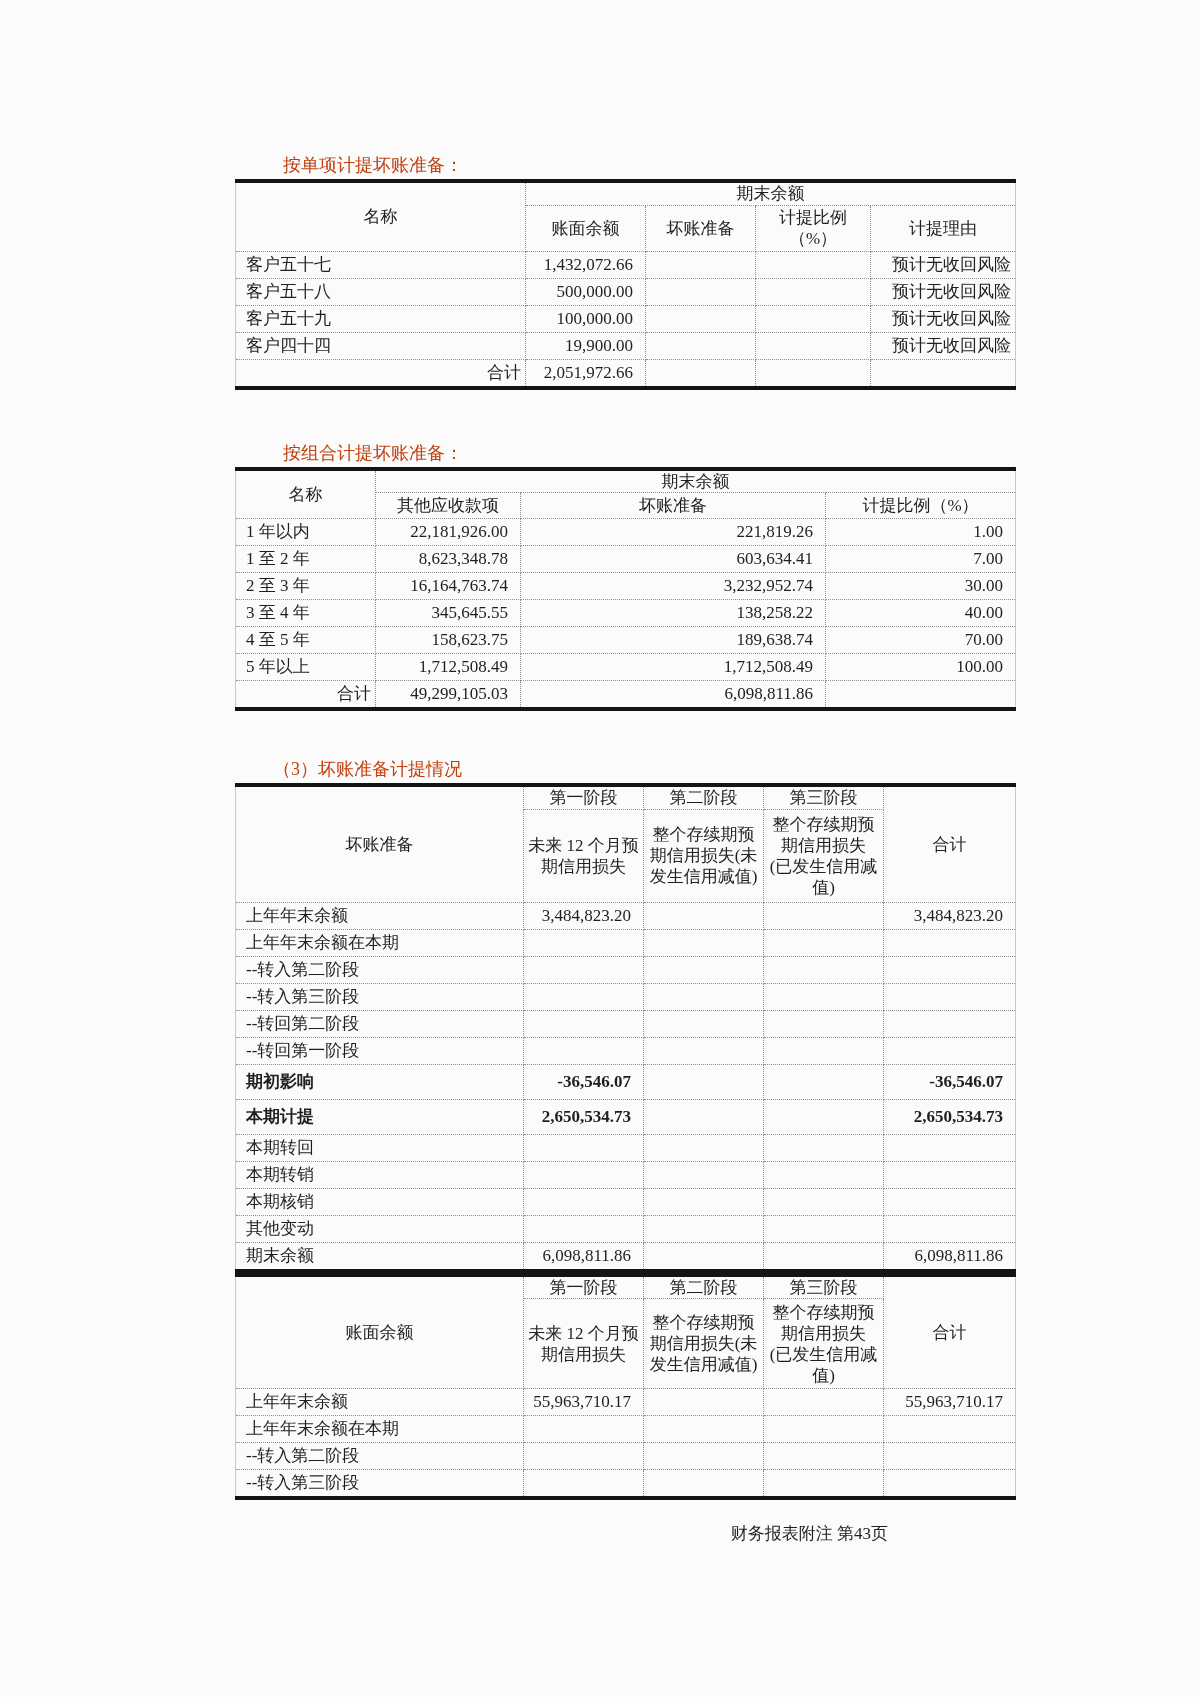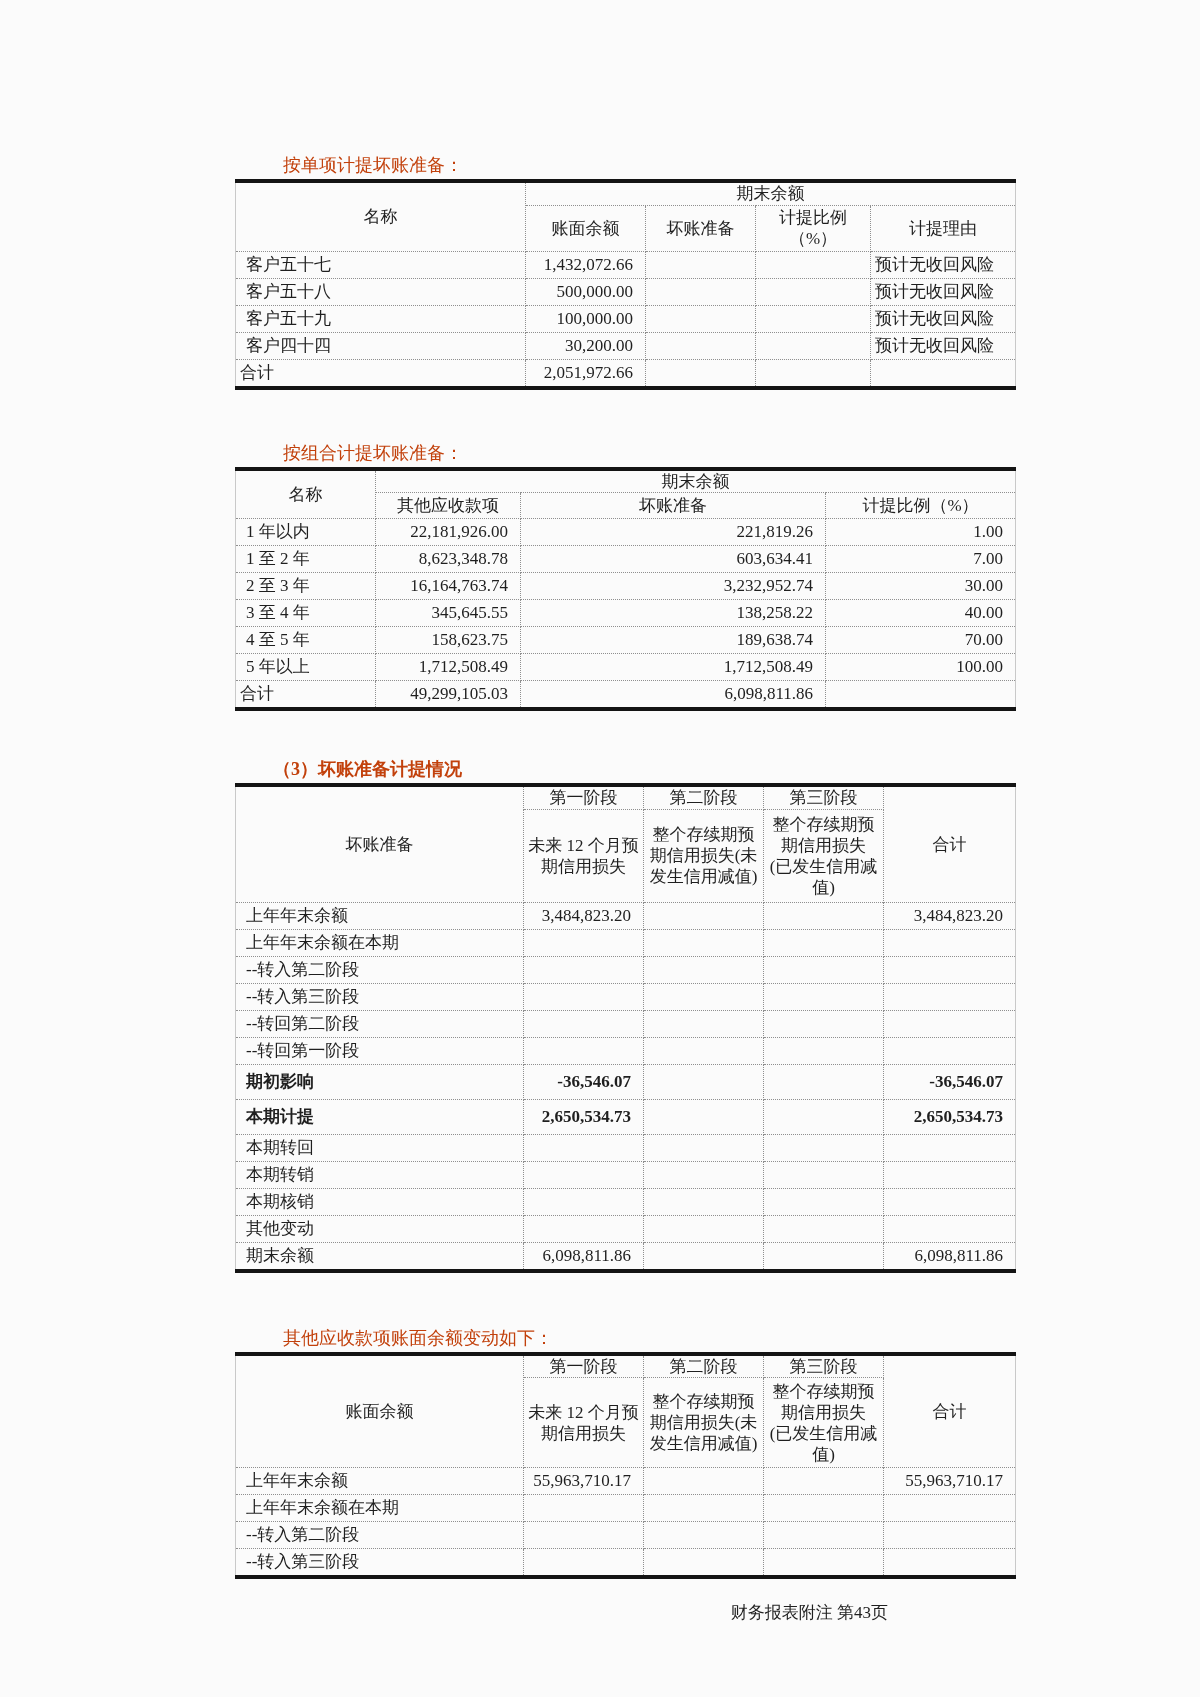--- a/index.html
+++ b/index.html
@@ -6,21 +6,21 @@
   body{
     width:1200px;min-height:1697px;background:#fbfbfb;
     font-family:"Liberation Serif","DejaVu Serif",serif;
     color:#222;
   }
   .content{width:780px;margin-left:235px;}
   .tbl-title{
     font-size:18px;line-height:26px;color:#c2410c;
     margin:0 0 1px 48px;white-space:nowrap;
   }
-  .tbl-title.paren{margin-left:38px;font-weight:bold;}
+  .tbl-title.paren{margin-left:38px;}
   .mt-first{margin-top:152px;}
   .mt-a{margin-top:50px;}
   .mt-b{margin-top:45px;}
   .mt-c{margin-top:52px;}
   table{
     border-collapse:collapse;table-layout:fixed;width:780px;
     border-top:4px solid #141414;border-bottom:4px solid #141414;
     margin:0;
   }
   th,td{
@@ -31,21 +31,21 @@
   table{border-left:1px solid #c9c9c9;border-right:1px solid #c9c9c9;}
   thead th{text-align:center;vertical-align:middle;line-height:21px;}
   .h-group{height:24px;}
   .h-sub-t1{height:46px;}
   .h-sub-t2{height:26px;}
   .h-sub-t3{height:93px;}
   .h-sub-t4{height:90px;}
   tbody td{height:26px;line-height:22px;vertical-align:middle;}
   .lab{text-align:left;padding-left:10px;}
   .num{text-align:right;padding-right:12px;}
-  .ctr{text-align:left;}
+  .ctr{text-align:right;}
   #t3 tbody tr:nth-child(7) td,
   #t3 tbody tr:nth-child(8) td{height:34px;font-weight:bold;}
   .footer{
     width:780px;margin-left:235px;margin-top:22px;
     text-align:right;font-size:17px;color:#1f1f1f;
     transform:translateX(-127px);
   }
 </style>
 </head>
 <body>
@@ -90,21 +90,21 @@
         </tr>
         <tr>
           <td class="lab">客户五十九</td>
           <td class="num">100,000.00</td>
           <td class="num"></td>
           <td class="num"></td>
           <td class="ctr">预计无收回风险</td>
         </tr>
         <tr>
           <td class="lab">客户四十四</td>
-          <td class="num">30,200.00</td>
+          <td class="num">19,900.00</td>
           <td class="num"></td>
           <td class="num"></td>
           <td class="ctr">预计无收回风险</td>
         </tr>
         <tr>
           <td class="ctr">合计</td>
           <td class="num">2,051,972.66</td>
           <td class="num"></td>
           <td class="num"></td>
           <td class="ctr"></td>
@@ -288,21 +288,20 @@
         <tr>
           <td class="lab">期末余额</td>
           <td class="num">6,098,811.86</td>
           <td class="num"></td>
           <td class="num"></td>
           <td class="num">6,098,811.86</td>
         </tr>
       </tbody>
   </table>
 
-  <div class="tbl-title mt-c">其他应收款项账面余额变动如下：</div>
   <table id="t4">
     <colgroup>
         <col style="width:288px">
         <col style="width:120px">
         <col style="width:120px">
         <col style="width:120px">
         <col style="width:132px">
       </colgroup>
     <thead>
       <tr class="h-group">

